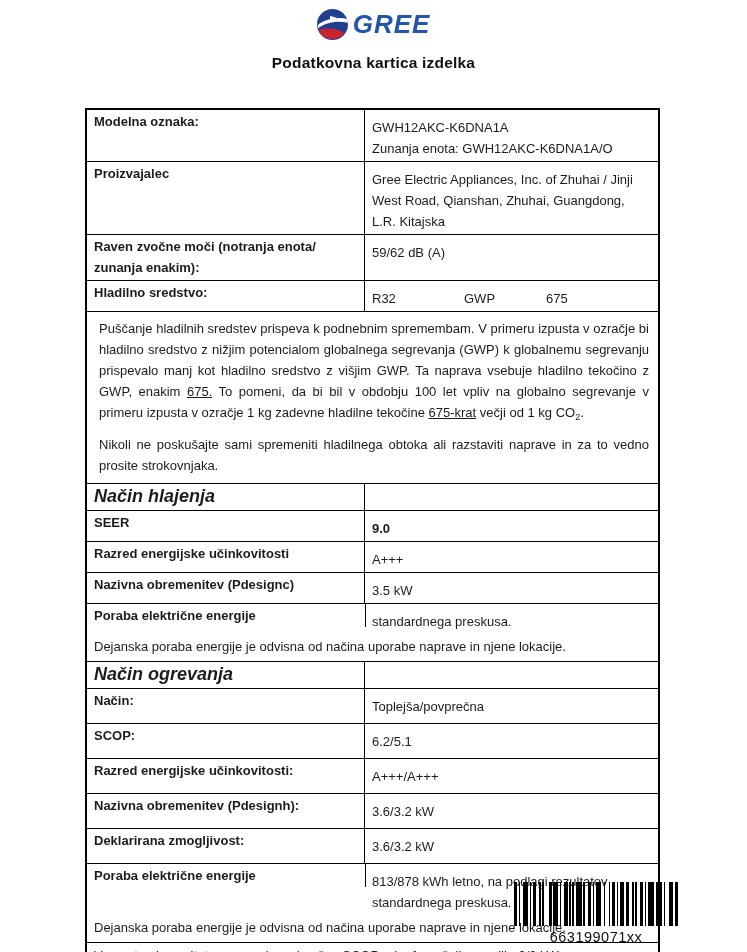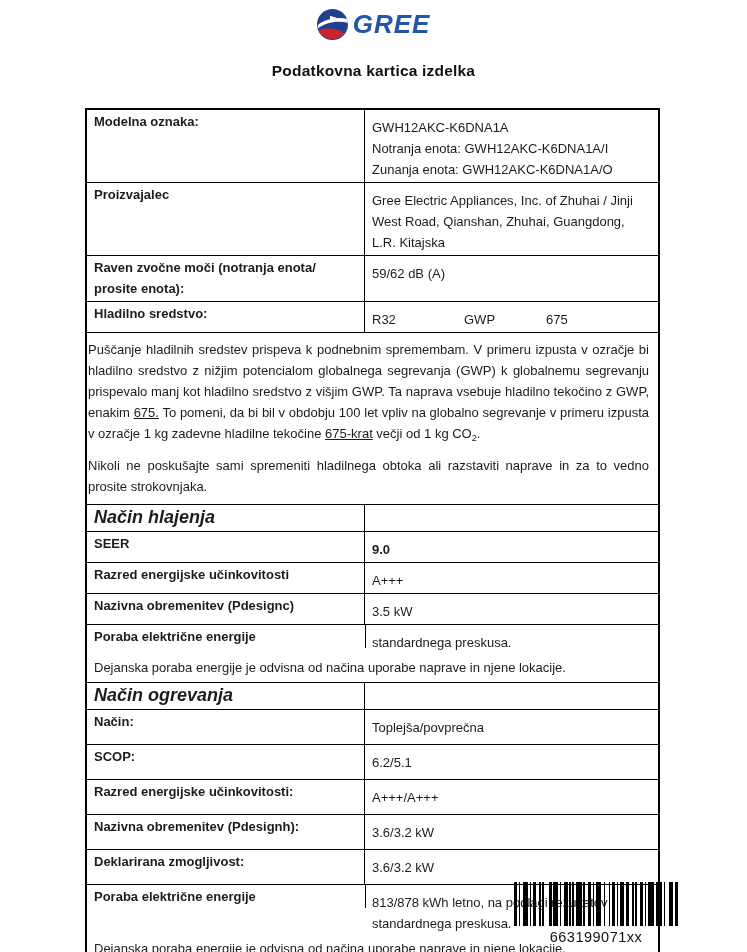--- a/index.html
+++ b/index.html
@@ -7,37 +7,37 @@
     width:747px;height:952px;background:#ffffff;position:relative;overflow:hidden;
     font-family:"Liberation Sans","DejaVu Sans",sans-serif;
     color:#1c1c1e;font-size:13px;line-height:21px;
     -webkit-font-smoothing:antialiased;
   }
   
   .logo-wrap{position:absolute;top:9px;left:0;width:100%;display:flex;justify-content:center;align-items:center;gap:5px;}
   .logo-mark{width:31px;height:31px;display:block;}
   .brand-text{font-size:26px;font-weight:bold;font-style:italic;color:#2356a7;letter-spacing:1px;line-height:31px;}
   
-  .page-title{position:absolute;top:60px;left:0;width:100%;text-align:center;font-size:15.5px;font-weight:bold;color:#111;letter-spacing:.2px;}
+  .page-title{position:absolute;top:52px;left:0;width:100%;text-align:center;font-size:15.5px;font-weight:bold;color:#111;letter-spacing:.2px;}
   
   .ptable{position:absolute;left:85px;top:108px;width:575px;box-sizing:border-box;border:2px solid #000;background:#fff;}
   .trow{display:flex;border-top:1px solid #000;position:relative;align-items:stretch;}
   .ptable .trow:first-child{border-top:none;}
   .trow.section{border-top:1.5px solid #000;}
   .trow.section + .trow{border-top:1.5px solid #000;}
   .trow.note.merge{border-top:none;}
   .cl{flex:0 0 278px;box-sizing:border-box;border-right:1px solid #000;font-weight:bold;padding:1px 8px 2px 7px;}
   .cv{flex:1;padding:7px 8px 2px 7px;}
   .cv.vbold{font-weight:bold;}
   .cfull{flex:1;padding:2px 10px 3px 7px;}
   .trow.short-div .cl{border-right:none;}
   .trow.short-div::after{content:"";position:absolute;left:278px;top:0;height:23px;border-left:1px solid #000;}
   .trow.roomy .cl,.trow.roomy .cv{padding-bottom:6px;}
   .section-title{font-size:18px;font-weight:bold;line-height:23px;font-style:italic;}
-  .trow.paras .cfull{padding:6px 9px 5px 1px;}
+  .trow.paras .cfull{padding:6px 9px 5px 12px;}
   .trow.paras p{margin:0 0 9px 0;text-align:justify;}
   .trow.paras p:last-child{margin-bottom:2px;}
   .u{text-decoration:underline;}
   .subchar{font-size:9px;position:relative;top:3px;}
   .trow.note .cfull{padding:2px 10px 4px 7px;}
   .trow.note.tall .cfull{padding-bottom:25px;}
   
   .ref-name{display:inline-block;width:92px;}
   .ref-gwp-label{display:inline-block;width:82px;}
   
@@ -60,38 +60,37 @@
 
 <div class="page-title">Podatkovna kartica izdelka</div>
 
 <div class="ptable" id="ptable">
     <div class="trow">
       <div class="cl">
         <div>Modelna oznaka:</div>
       </div>
       <div class="cv">
         <div>GWH12AKC-K6DNA1A</div>
-        <div>Notranja enota: GWH12AKC-K6DNA1A/I</div>
         <div>Zunanja enota: GWH12AKC-K6DNA1A/O</div>
       </div>
     </div>
     <div class="trow">
       <div class="cl">
         <div>Proizvajalec</div>
       </div>
       <div class="cv">
         <div>Gree Electric Appliances, Inc. of Zhuhai / Jinji</div>
         <div>West Road, Qianshan, Zhuhai, Guangdong,</div>
         <div>L.R. Kitajska</div>
       </div>
     </div>
     <div class="trow">
       <div class="cl">
         <div>Raven zvočne moči (notranja enota/</div>
-        <div>prosite enota):</div>
+        <div>zunanja enakim):</div>
       </div>
       <div class="cv">
         <div>59/62 dB (A)</div>
       </div>
     </div>
     <div class="trow">
       <div class="cl">
         <div>Hladilno sredstvo:</div>
       </div>
       <div class="cv"><span class="ref-name">R32</span><span class="ref-gwp-label">GWP</span><span>675</span></div>

